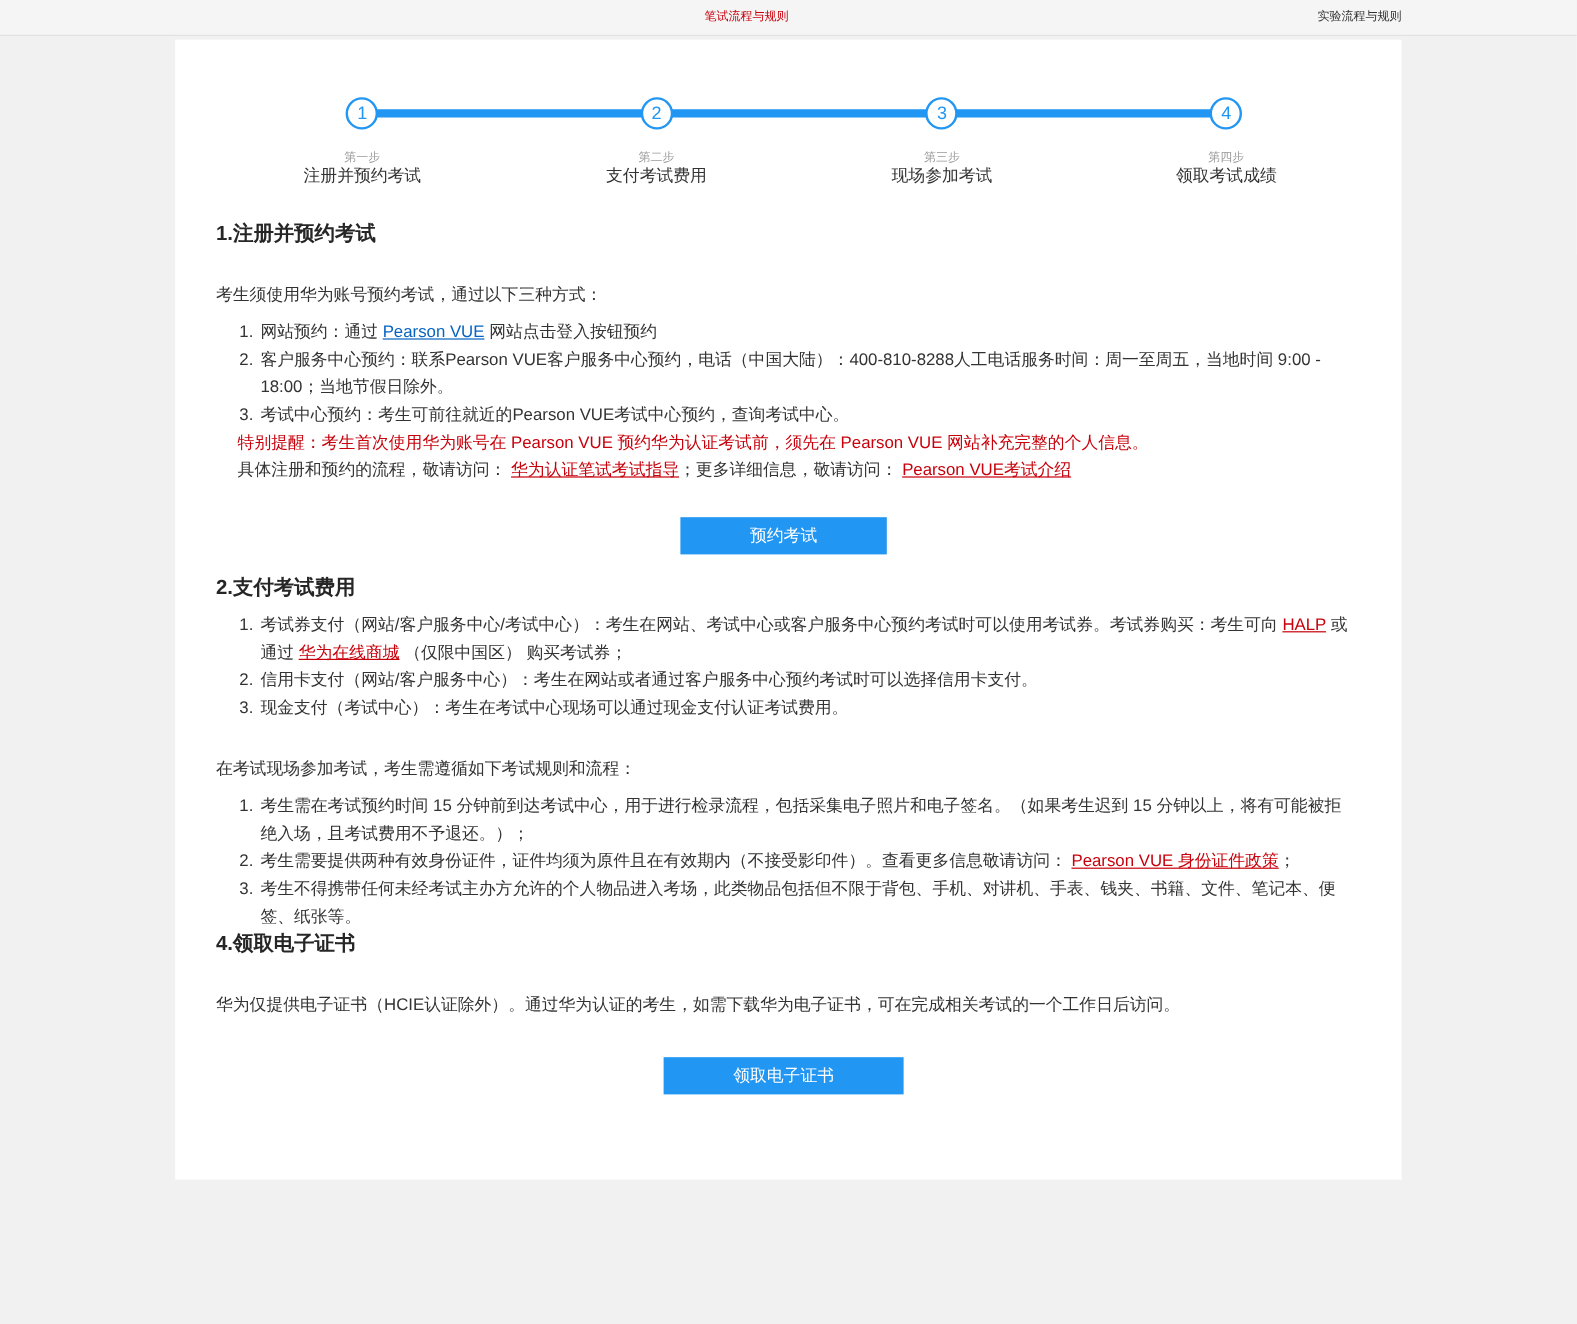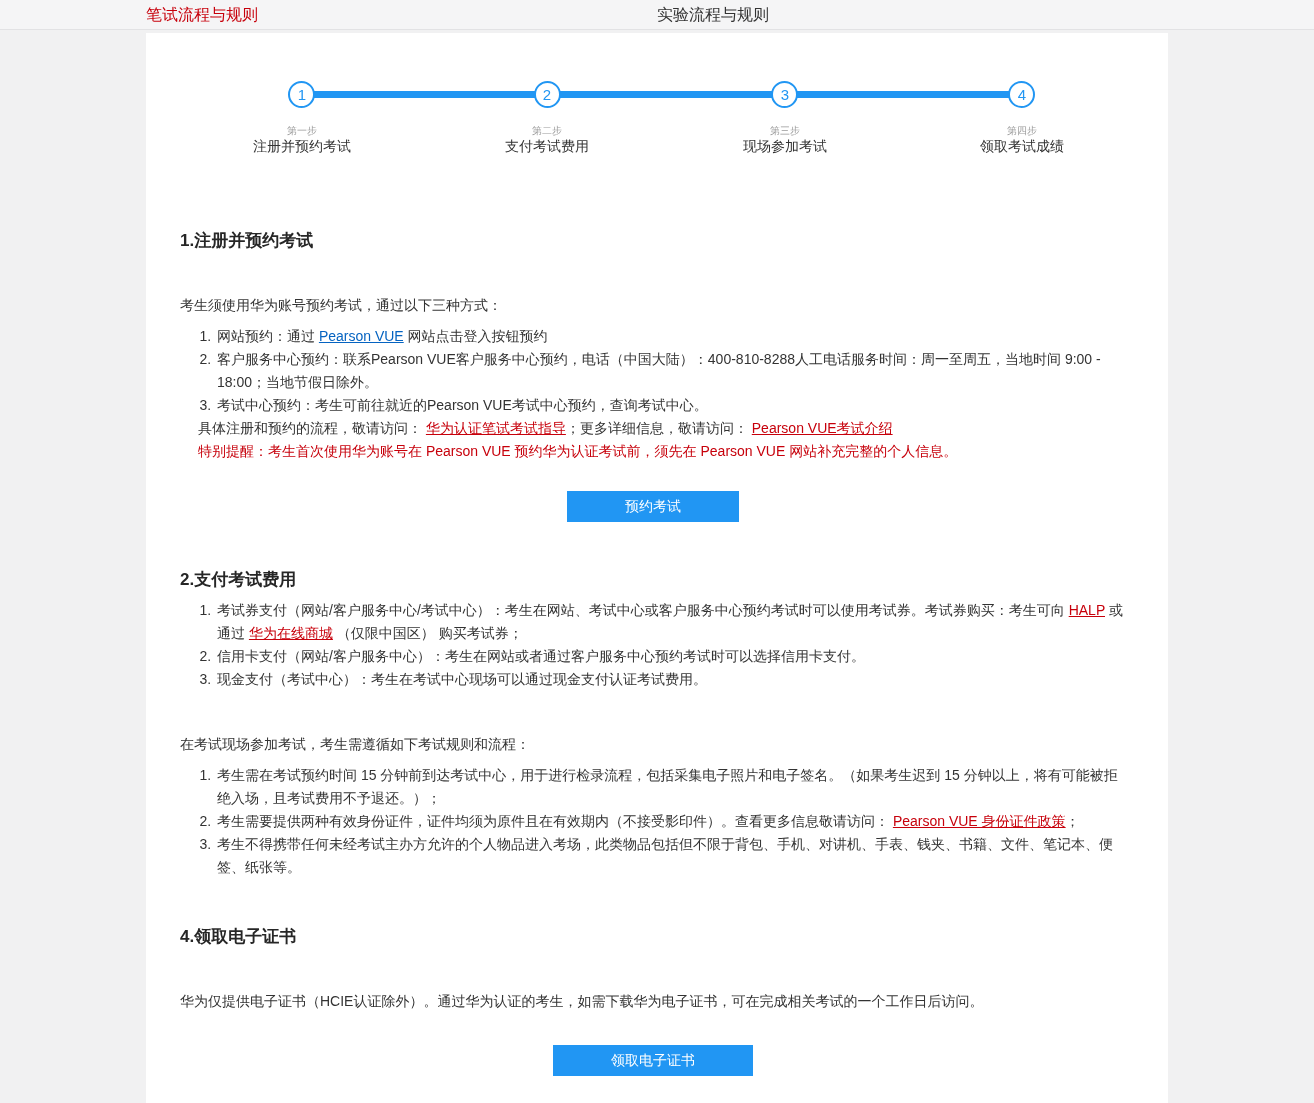--- a/index.html
+++ b/index.html
@@ -18,23 +18,23 @@
     border-bottom: 1px solid #e2e2e4;
   }
   .topbar-inner {
     width: 1022px;
     margin: 0 auto;
     height: 100%;
     display: flex;
   }
   .tab {
     width: 50%;
-    text-align: left;
+    text-align: right;
     line-height: 29px;
-    font-size: 16px;
+    font-size: 10px;
     color: #333;
     cursor: pointer;
   }
   .tab.active { color: #c7000b; }
   
   .card {
     width: 1022px;
     margin: 3px auto 6px auto;
     background: #ffffff;
     padding-bottom: 55px;
@@ -89,25 +89,24 @@
   .step3 { left: 62.52%; }
   .step4 { left: 85.71%; }
   
   .content {
     padding: 0 42px 0 34px;
   }
   .section-title {
     font-size: 17px;
     font-weight: bold;
     color: #262626;
-    margin-top: 46px;
   }
   .section-title.first { }
   .intro {
-    margin-top: 42px;
+    margin-top: 28px;
     line-height: 23px;
     color: #333;
   }
   ol.rule-list {
     margin-top: 8px;
     padding-left: 35px;
     line-height: 23px;
     color: #333;
   }
   ol.rule-list li { padding-left: 2px; }
@@ -179,24 +178,24 @@
 
   <div class="content">
 
     <h2 class="section-title first">1.注册并预约考试</h2>
     <p class="intro">考生须使用华为账号预约考试，通过以下三种方式：</p>
     <ol class="rule-list">
       <li><span>网站预约：通过 </span><a class="blue-link">Pearson VUE</a><span> 网站点击登入按钮预约</span></li>
       <li>客户服务中心预约：联系Pearson VUE客户服务中心预约，电话（中国大陆）：400-810-8288人工电话服务时间：周一至周五，当地时间 9:00 - 18:00；当地节假日除外。</li>
       <li>考试中心预约：考生可前往就近的Pearson VUE考试中心预约，查询考试中心。</li>
     </ol>
+    <div class="indent-line notice">特别提醒：考生首次使用华为账号在 Pearson VUE 预约华为认证考试前，须先在 Pearson VUE 网站补充完整的个人信息。</div>
     <div class="indent-line">
       <span>具体注册和预约的流程，敬请访问： </span><a class="red-link">华为认证笔试考试指导</a><span>；更多详细信息，敬请访问： </span><a class="red-link">Pearson VUE考试介绍</a>
     </div>
-    <div class="indent-line notice">特别提醒：考生首次使用华为账号在 Pearson VUE 预约华为认证考试前，须先在 Pearson VUE 网站补充完整的个人信息。</div>
     <button class="btn-primary">预约考试</button>
 
     <h2 class="section-title">2.支付考试费用</h2>
     <ol class="rule-list">
       <li><span>考试券支付（网站/客户服务中心/考试中心）：考生在网站、考试中心或客户服务中心预约考试时可以使用考试券。考试券购买：考生可向 </span><a class="red-link">HALP</a><span> 或通过 </span><a class="red-link">华为在线商城</a><span> （仅限中国区） 购买考试券；</span></li>
       <li>信用卡支付（网站/客户服务中心）：考生在网站或者通过客户服务中心预约考试时可以选择信用卡支付。</li>
       <li>现金支付（考试中心）：考生在考试中心现场可以通过现金支付认证考试费用。</li>
     </ol>
 
     <p class="intro">在考试现场参加考试，考生需遵循如下考试规则和流程：</p>

